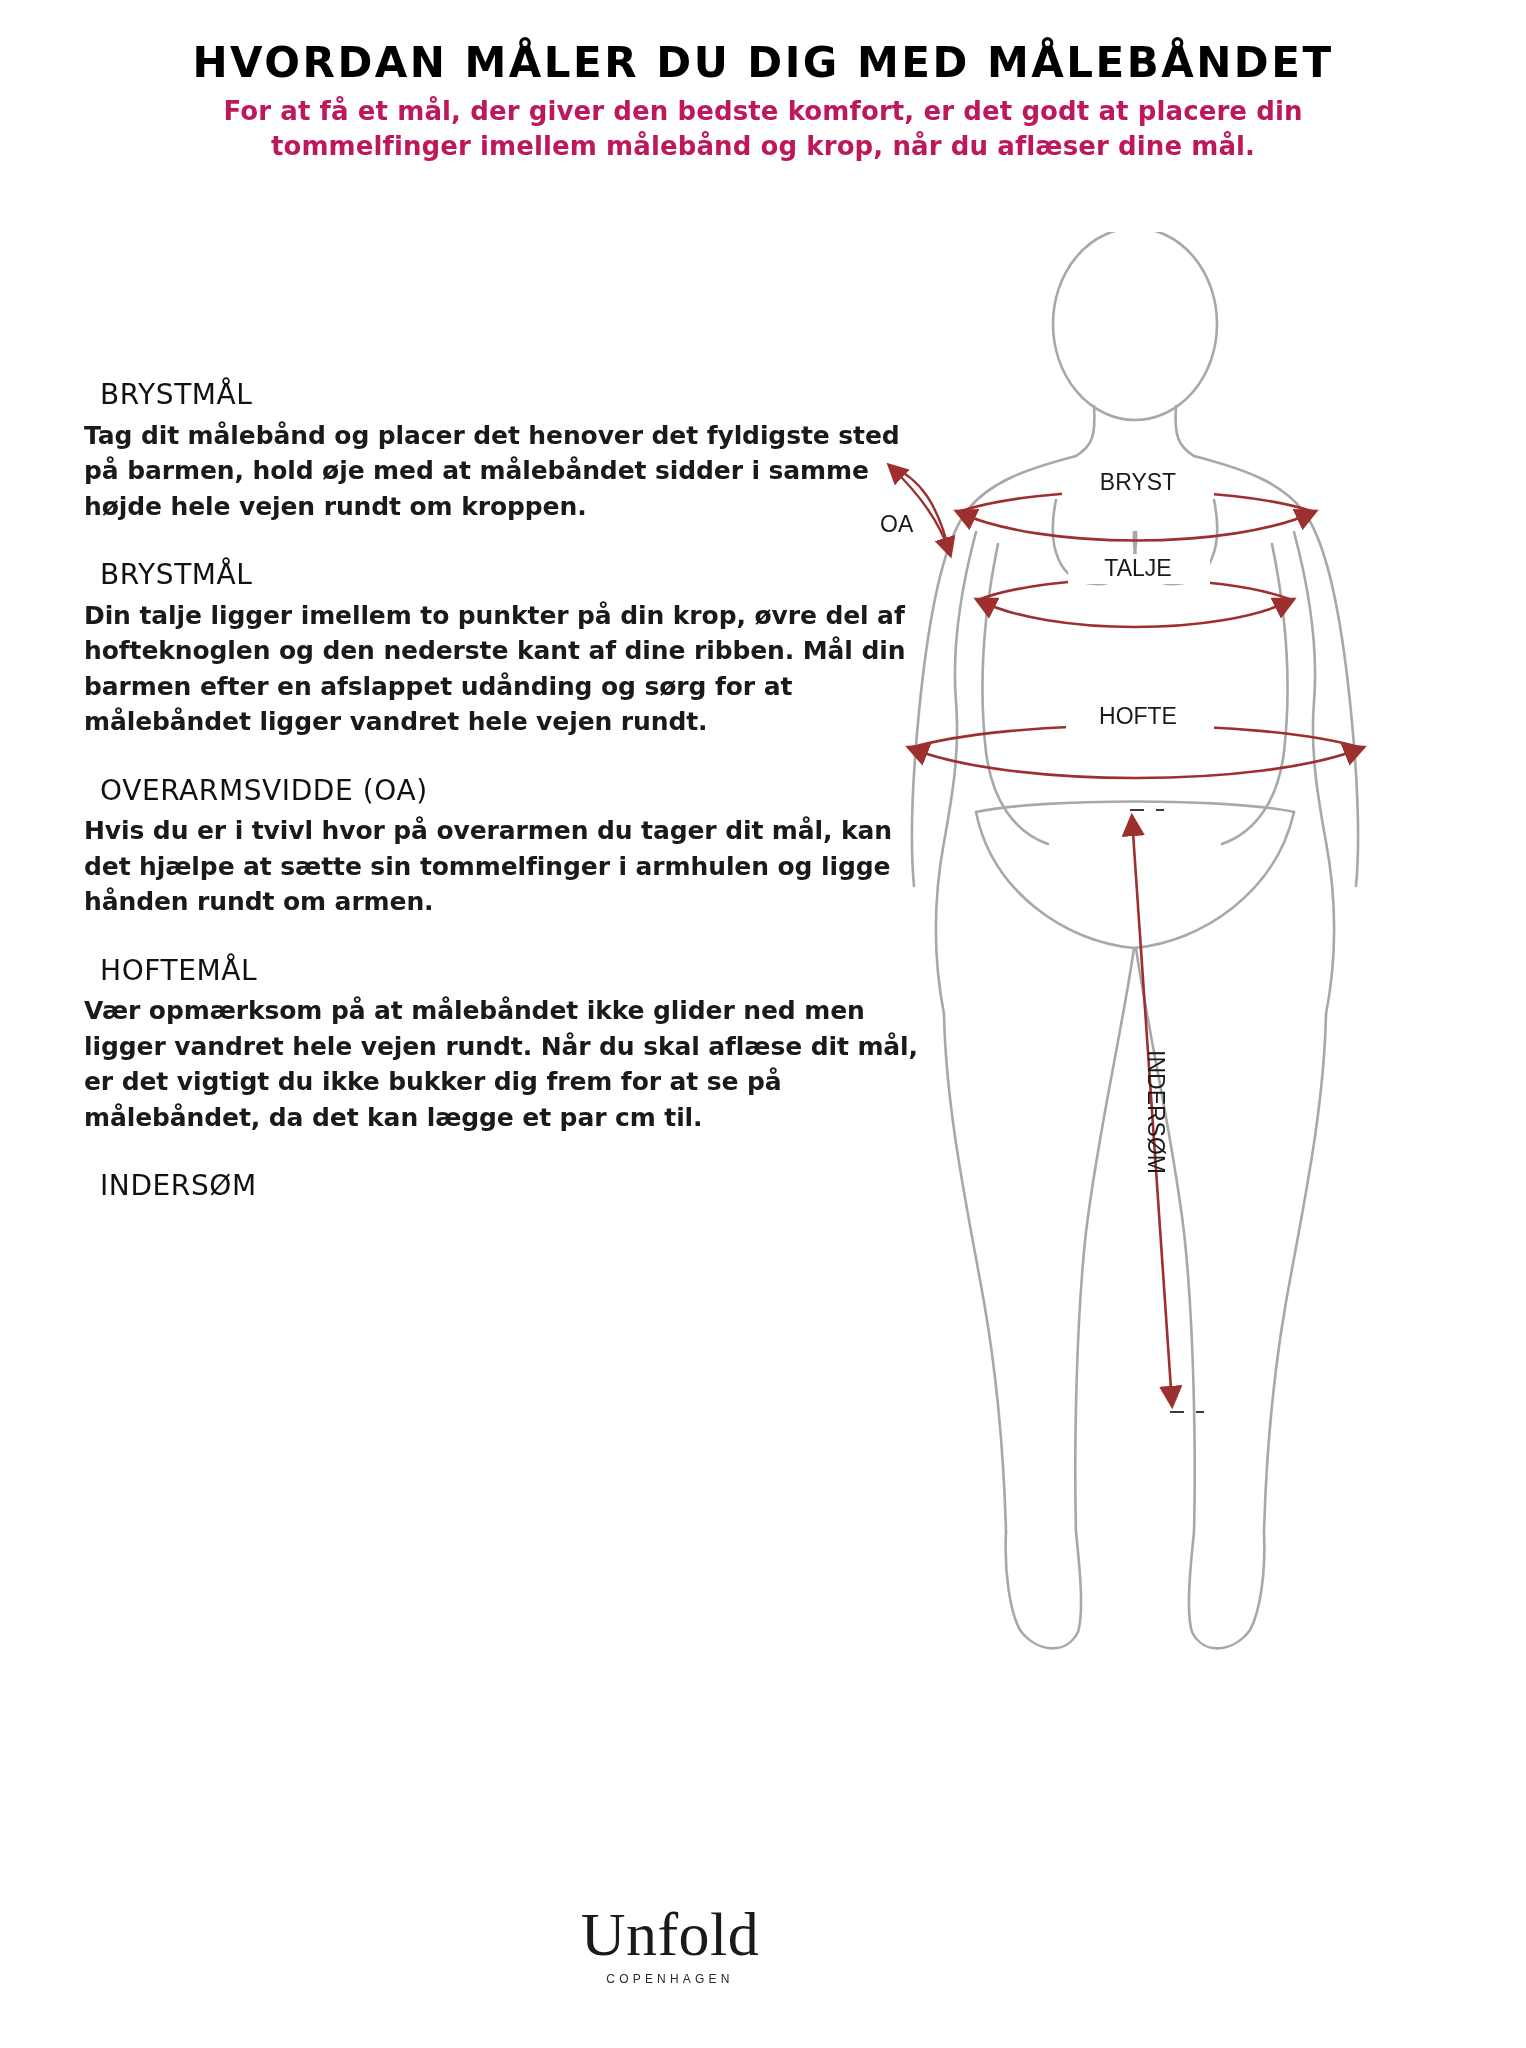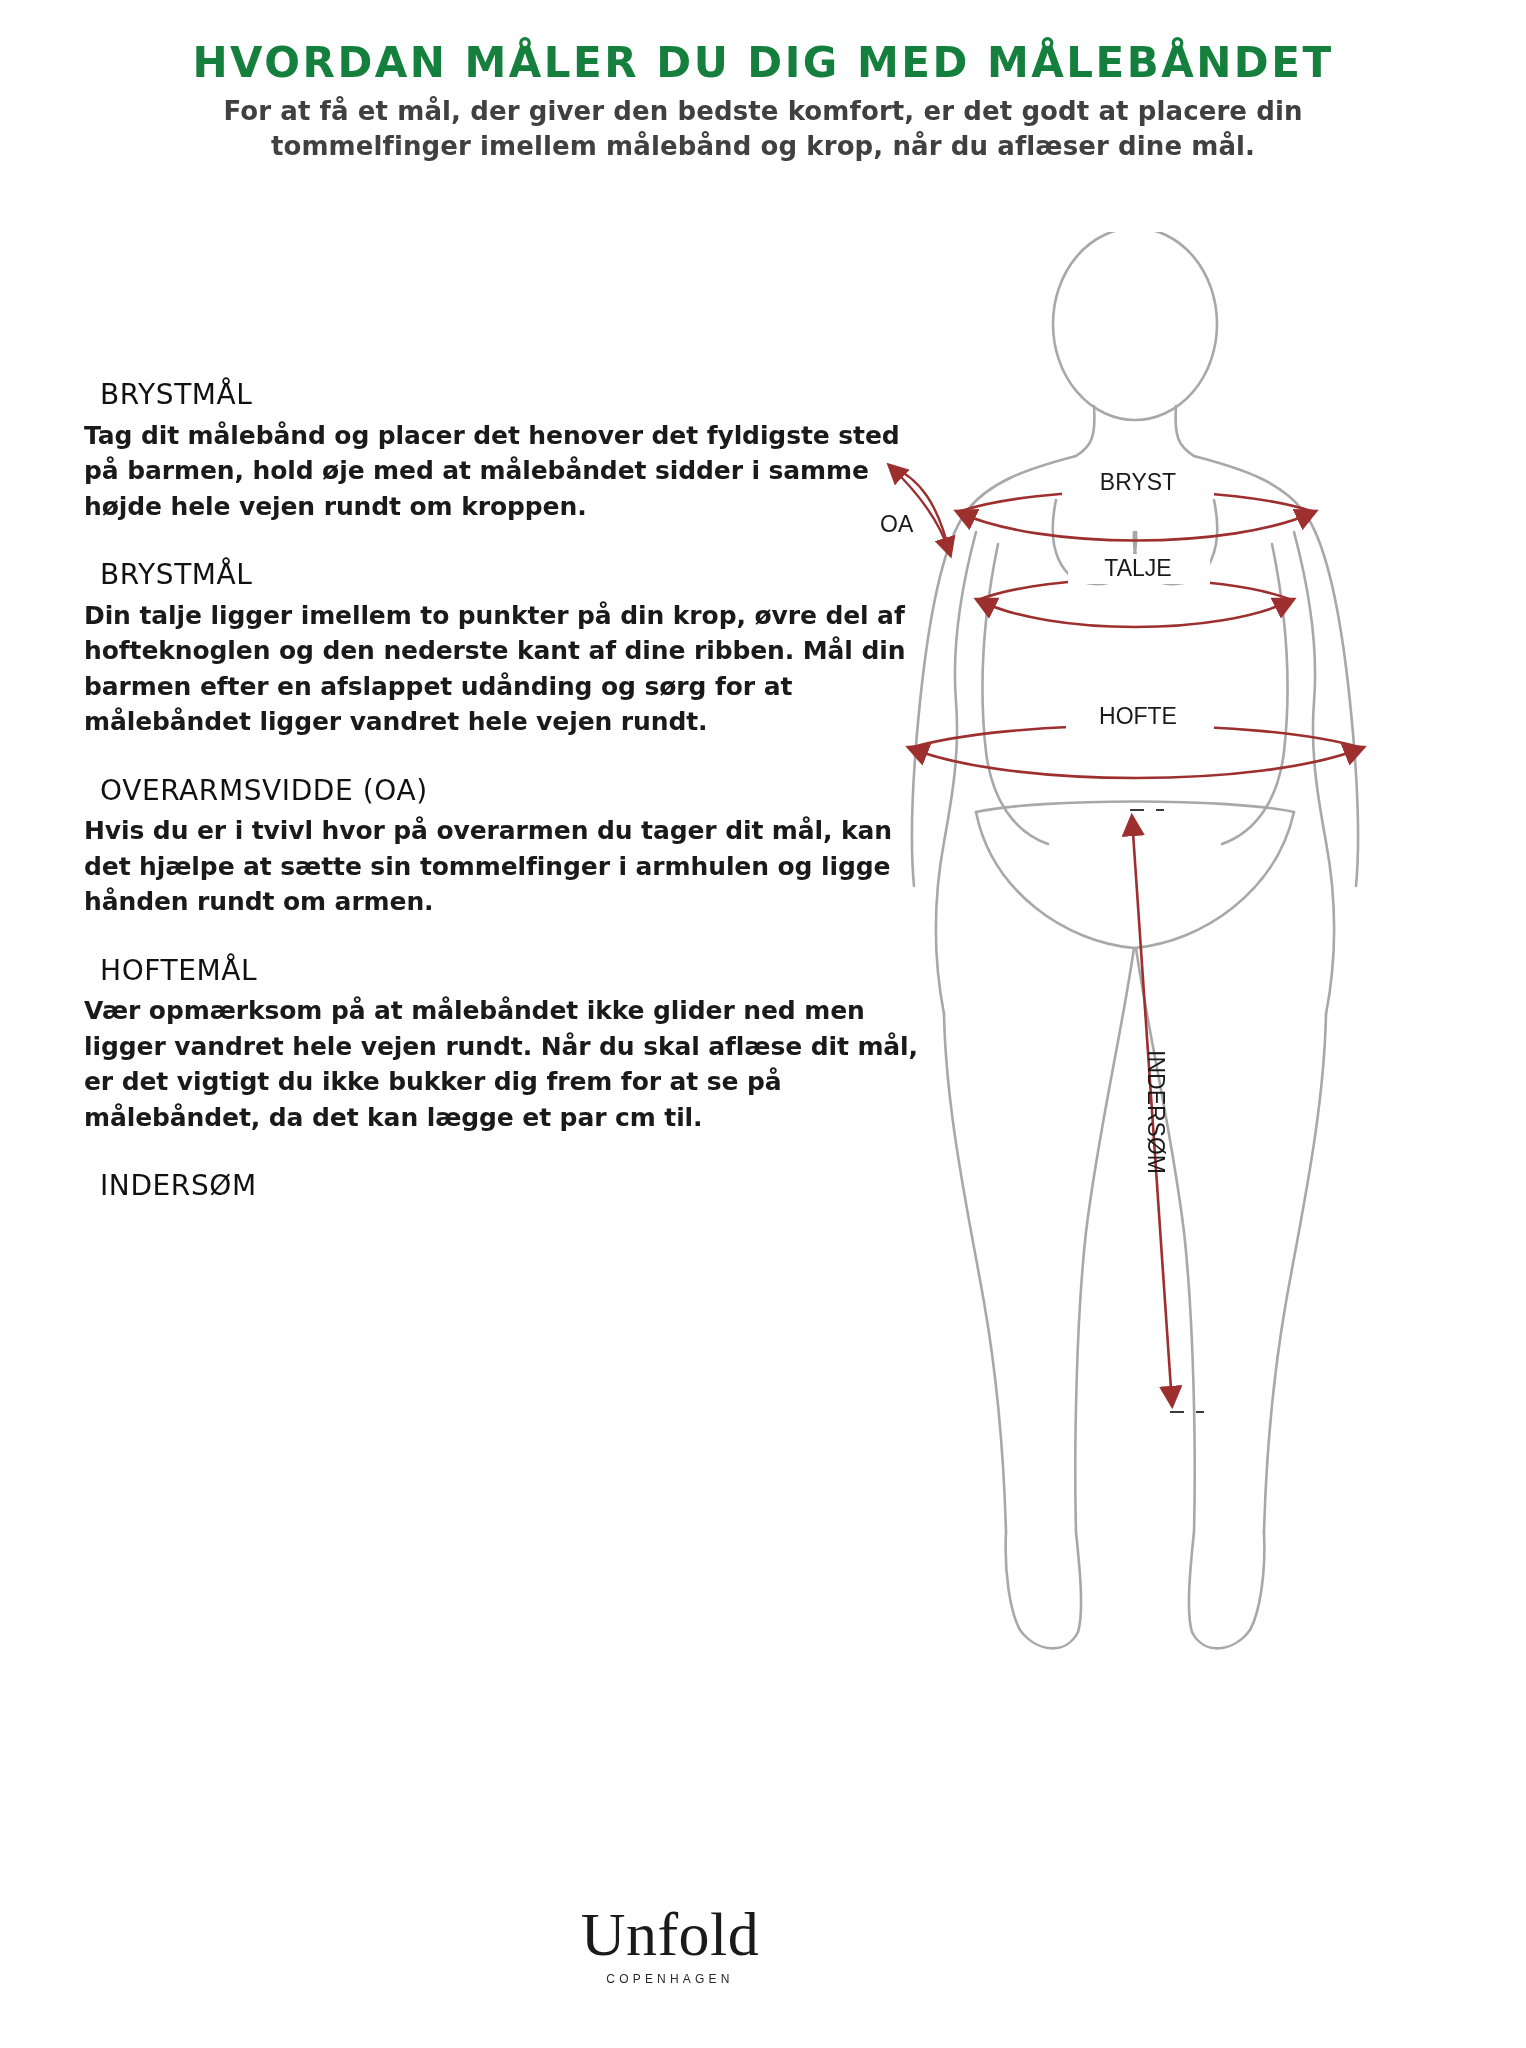--- a/index.html
+++ b/index.html
@@ -22,30 +22,30 @@
     top: 40px;
     left: 0;
     width: 1526px;
     text-align: center;
   }
   .title {
     font-family: "DejaVu Sans", sans-serif;
     font-weight: 700;
     font-size: 42px;
     letter-spacing: 2.5px;
-    color: #15803d;
+    color: #000000;
     margin: 0 0 8px 0;
     line-height: 1.1;
   }
   .subtitle {
     font-family: "DejaVu Sans", sans-serif;
     font-weight: 700;
     font-size: 26px;
     line-height: 1.32;
-    color: #404040;
+    color: #be185d;
     margin: 0 auto;
     width: 1120px;
     letter-spacing: 0.1px;
   }
 
   
   .sections {
     position: absolute;
     top: 378px;
     left: 84px;

